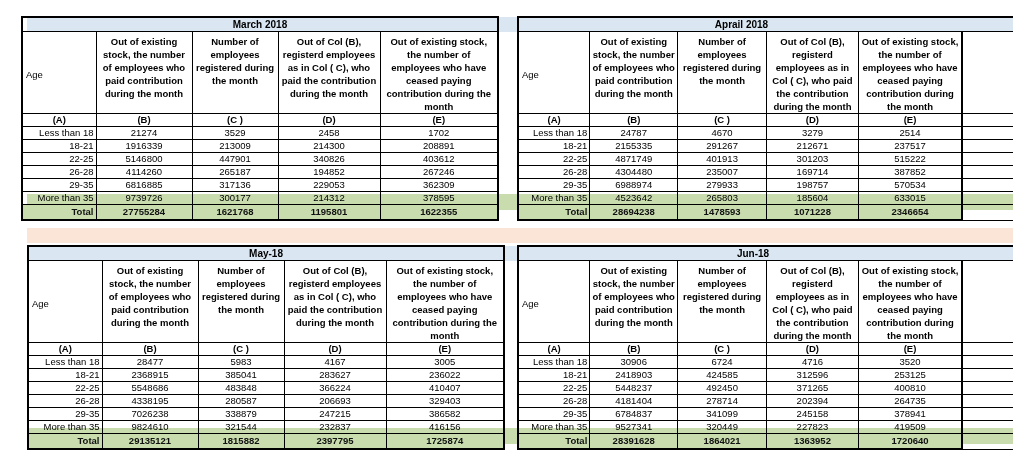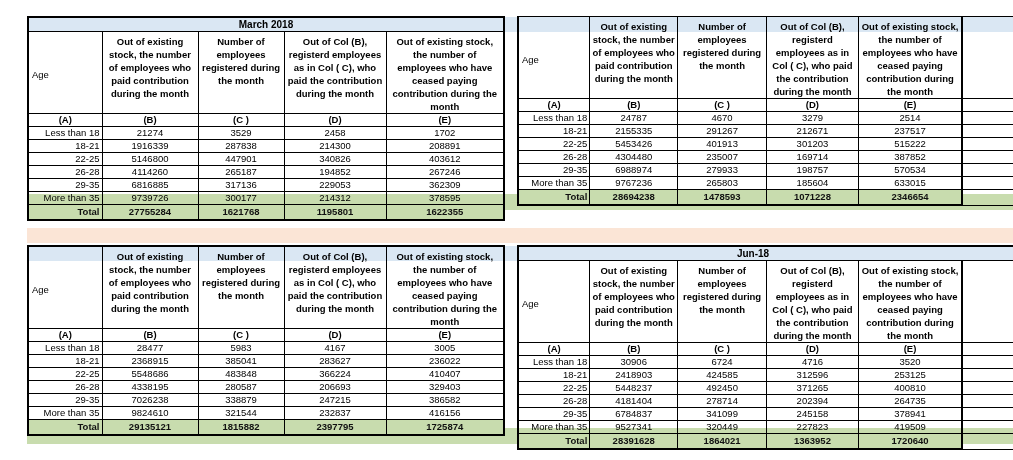--- a/index.html
+++ b/index.html
@@ -49,21 +49,21 @@
 <body>
 
 <div class="sheet" style="--title-fill: #dae7f3; --total-fill: #c8dcae; --sep-fill: #fbe5d6;">
 
   <div class="rowfill fill-title" style="top:17px;height:15px;"></div>
   <div class="rowfill fill-total" style="top:194px;height:16px;"></div>
   <div class="rowfill fill-sep" style="top:228px;height:15px;"></div>
   <div class="rowfill fill-title" style="top:246px;height:15px;"></div>
   <div class="rowfill fill-total" style="top:428px;height:16px;"></div>
 
-<table class="data-table lt hdr-top" style="left: 27px; top: 16px;">
+<table class="data-table lt hdr-top" style="left: 21px; top: 16px;">
       <colgroup>
         <col style="width: 74px;">
         <col style="width: 96px;">
         <col style="width: 86px;">
         <col style="width: 102px;">
         <col style="width: 118px;">
       </colgroup>
       <tbody>
         <tr class="title-row">
           <td class="title-cell" colspan="5">March 2018</td>
@@ -85,21 +85,21 @@
         <tr class="data-row">
           <td class="lbl">Less than 18</td>
           <td>21274</td>
           <td>3529</td>
           <td>2458</td>
           <td class=" br2">1702</td>
         </tr>
         <tr class="data-row">
           <td class="lbl">18-21</td>
           <td>1916339</td>
-          <td>287838</td>
+          <td>213009</td>
           <td>214300</td>
           <td class=" br2">208891</td>
         </tr>
         <tr class="data-row">
           <td class="lbl">22-25</td>
           <td>5146800</td>
           <td>447901</td>
           <td>340826</td>
           <td class=" br2">403612</td>
         </tr>
@@ -136,20 +136,23 @@
     <table class="data-table rt hdr-top" style="left: 517px; top: 16px;">
       <colgroup>
         <col style="width: 72px;">
         <col style="width: 88px;">
         <col style="width: 89px;">
         <col style="width: 92px;">
         <col style="width: 104px;">
         <col style="width: 51px;">
       </colgroup>
       <tbody>
+        <tr class="title-row">
+          <td class="title-cell" colspan="6" style="padding-right: 51px;">Aprail 2018</td>
+        </tr>
         <tr class="header-row">
           <td class="age-cell">Age</td>
           <td>Out of existing stock, the number of employees who paid contribution during the month</td>
           <td>Number of employees registered during the month</td>
           <td>Out of Col (B), registerd employees as in Col ( C), who paid the contribution during the month</td>
           <td class="br2">Out of existing stock, the number of  employees who have ceased paying contribution during the month</td>
           <td class="fcell"></td>
         </tr>
         <tr class="letters-row">
           <td>(A)</td>
@@ -170,21 +173,21 @@
         <tr class="data-row">
           <td class="lbl">18-21</td>
           <td>2155335</td>
           <td>291267</td>
           <td>212671</td>
           <td class=" br2">237517</td>
           <td class="fcell"></td>
         </tr>
         <tr class="data-row">
           <td class="lbl">22-25</td>
-          <td>5453426</td>
+          <td>4871749</td>
           <td>401913</td>
           <td>301203</td>
           <td class=" br2">515222</td>
           <td class="fcell"></td>
         </tr>
         <tr class="data-row">
           <td class="lbl">26-28</td>
           <td>4304480</td>
           <td>235007</td>
           <td>169714</td>
@@ -194,21 +197,21 @@
         <tr class="data-row">
           <td class="lbl">29-35</td>
           <td>6988974</td>
           <td>279933</td>
           <td>198757</td>
           <td class=" br2">570534</td>
           <td class="fcell"></td>
         </tr>
         <tr class="data-row">
           <td class="lbl">More than 35</td>
-          <td>9767236</td>
+          <td>4523642</td>
           <td>265803</td>
           <td>185604</td>
           <td class=" br2">633015</td>
           <td class="fcell"></td>
         </tr>
         <tr class="total-row">
           <td class="lbl">Total</td>
           <td>28694238</td>
           <td>1478593</td>
           <td>1071228</td>
@@ -219,20 +222,23 @@
     </table>
     <table class="data-table lt hdr-bot" style="left: 27px; top: 245px;">
       <colgroup>
         <col style="width: 74px;">
         <col style="width: 96px;">
         <col style="width: 86px;">
         <col style="width: 102px;">
         <col style="width: 118px;">
       </colgroup>
       <tbody>
+        <tr class="title-row">
+          <td class="title-cell" colspan="5">May-18</td>
+        </tr>
         <tr class="header-row">
           <td class="age-cell">Age</td>
           <td>Out of existing stock, the number of employees who paid contribution during the month</td>
           <td>Number of employees registered during the month</td>
           <td>Out of Col (B), registerd employees as in Col ( C), who paid the contribution during the month</td>
           <td class="br2">Out of existing stock, the number of  employees who have ceased paying contribution during the month</td>
         </tr>
         <tr class="letters-row">
           <td>(A)</td>
           <td>(B)</td>

